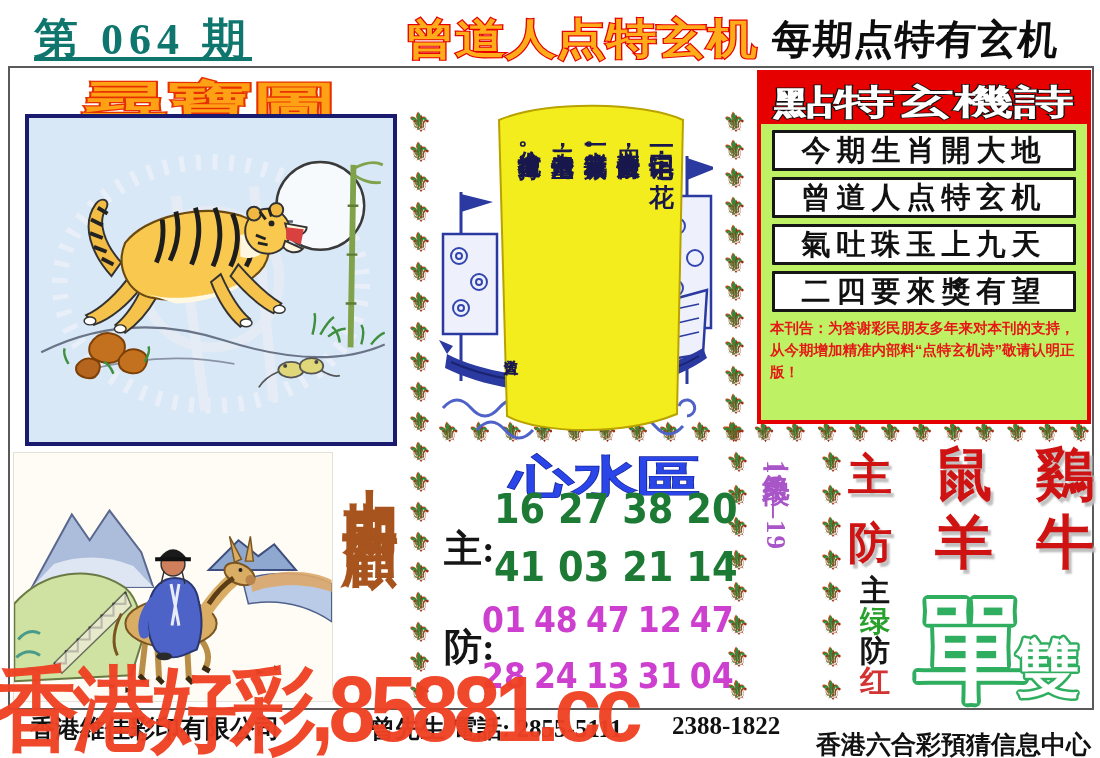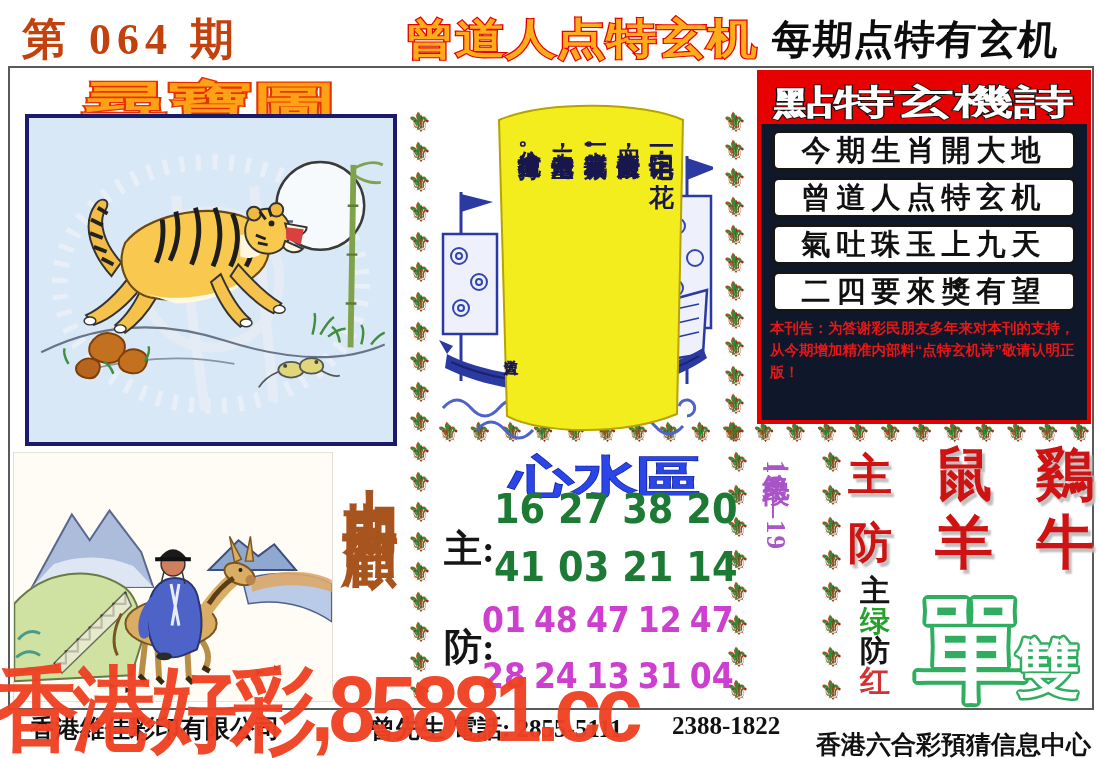--- a/index.html
+++ b/index.html
@@ -2,21 +2,21 @@
 <html><head>
 <meta charset="utf-8">
 <style>
   html,body{margin:0;padding:0;background:#fff;}
   #page{position:relative;width:1100px;height:758px;overflow:hidden;background:#fff;
         font-family:"Liberation Sans",sans-serif;}
   .abs{position:absolute;}
   svg text{font-family:"Liberation Serif",serif;}
 
   
-  #issue{left:22px;top:10px;font:700 44px "Liberation Serif",serif;letter-spacing:6px;color:#c2410c;}
+  #issue{left:34px;top:10px;font:700 44px "Liberation Serif",serif;letter-spacing:6px;color:#0f766e;text-decoration:underline;}
   #slogan{left:772px;top:12px;font:900 40px "Liberation Serif",serif;color:#0d0d0d;letter-spacing:1px;transform:skewX(-4deg);}
 
   
   #main-box{left:8px;top:66px;width:1082px;height:640px;border:2px solid #5a5a5a;}
 
   
   #tiger-frame{left:25px;top:114px;width:372px;height:332px;border:4px solid #1a1a6e;background:#d9e8f6;box-sizing:border-box;}
   #donkey-frame{left:13px;top:452px;width:320px;height:250px;background:#fdfcf4;border:1px solid #e4e2d6;box-sizing:border-box;}
   #last-review{left:334px;top:446px;height:264px;writing-mode:vertical-rl;text-orientation:upright;
                font:900 54px "Liberation Sans",sans-serif;color:#a8541e;letter-spacing:14px;
@@ -35,24 +35,24 @@
   
   #boat{left:437px;top:96px;width:276px;height:348px;}
   #sail-text{left:500px;top:132px;width:178px;height:258px;writing-mode:vertical-rl;
              font-family:"Liberation Serif",serif;font-weight:bold;color:#18184e;}
   .sail-line{display:block;font-size:23px;line-height:33px;letter-spacing:1px;}
   .sail-line.first{font-size:25px;}
   #sail-sig{left:501px;top:348px;writing-mode:vertical-rl;text-orientation:upright;
             font:700 15px "Liberation Serif",serif;color:#18184e;}
 
   
-  #poem-box{left:757px;top:70px;width:334px;height:354px;border:4px solid #e60000;background:#0f172a;box-sizing:border-box;}
+  #poem-box{left:757px;top:70px;width:334px;height:354px;border:4px solid #e60000;background:#bef264;box-sizing:border-box;}
   #poem-head{height:50px;background:#e60000;display:flex;align-items:center;justify-content:center;}
   .poem-rows{padding:6px 11px 0 11px;}
-  .poem-row{height:41px;border:3px solid #161616;border-radius:7px;margin-bottom:6px;display:flex;
+  .poem-row{height:41px;border:3px solid #161616;border-radius:1px;margin-bottom:6px;display:flex;
             align-items:center;justify-content:center;font:900 29px "Liberation Serif",serif;
             letter-spacing:6px;color:#111;box-sizing:border-box;background:#fff;}
   #poem-notice{margin:3px 9px 0 9px;font:700 14.5px "Liberation Sans",sans-serif;color:#e61717;line-height:1.5;}
 
   
   .num-row{display:flex;transform-origin:left;font-family:"DejaVu Sans",sans-serif;font-weight:bold;}
   .num-green{color:#1d7a35;font-size:40px;gap:14px;transform:scaleX(.92);}
   .num-magenta{color:#cd3fcf;font-size:35px;gap:9px;transform:scaleX(.9);}
   .zone-label{font:900 38px "Liberation Serif",serif;color:#151515;}
   #zhu-row1{left:494px;top:486px;} #zhu-row2{left:494px;top:544px;}

